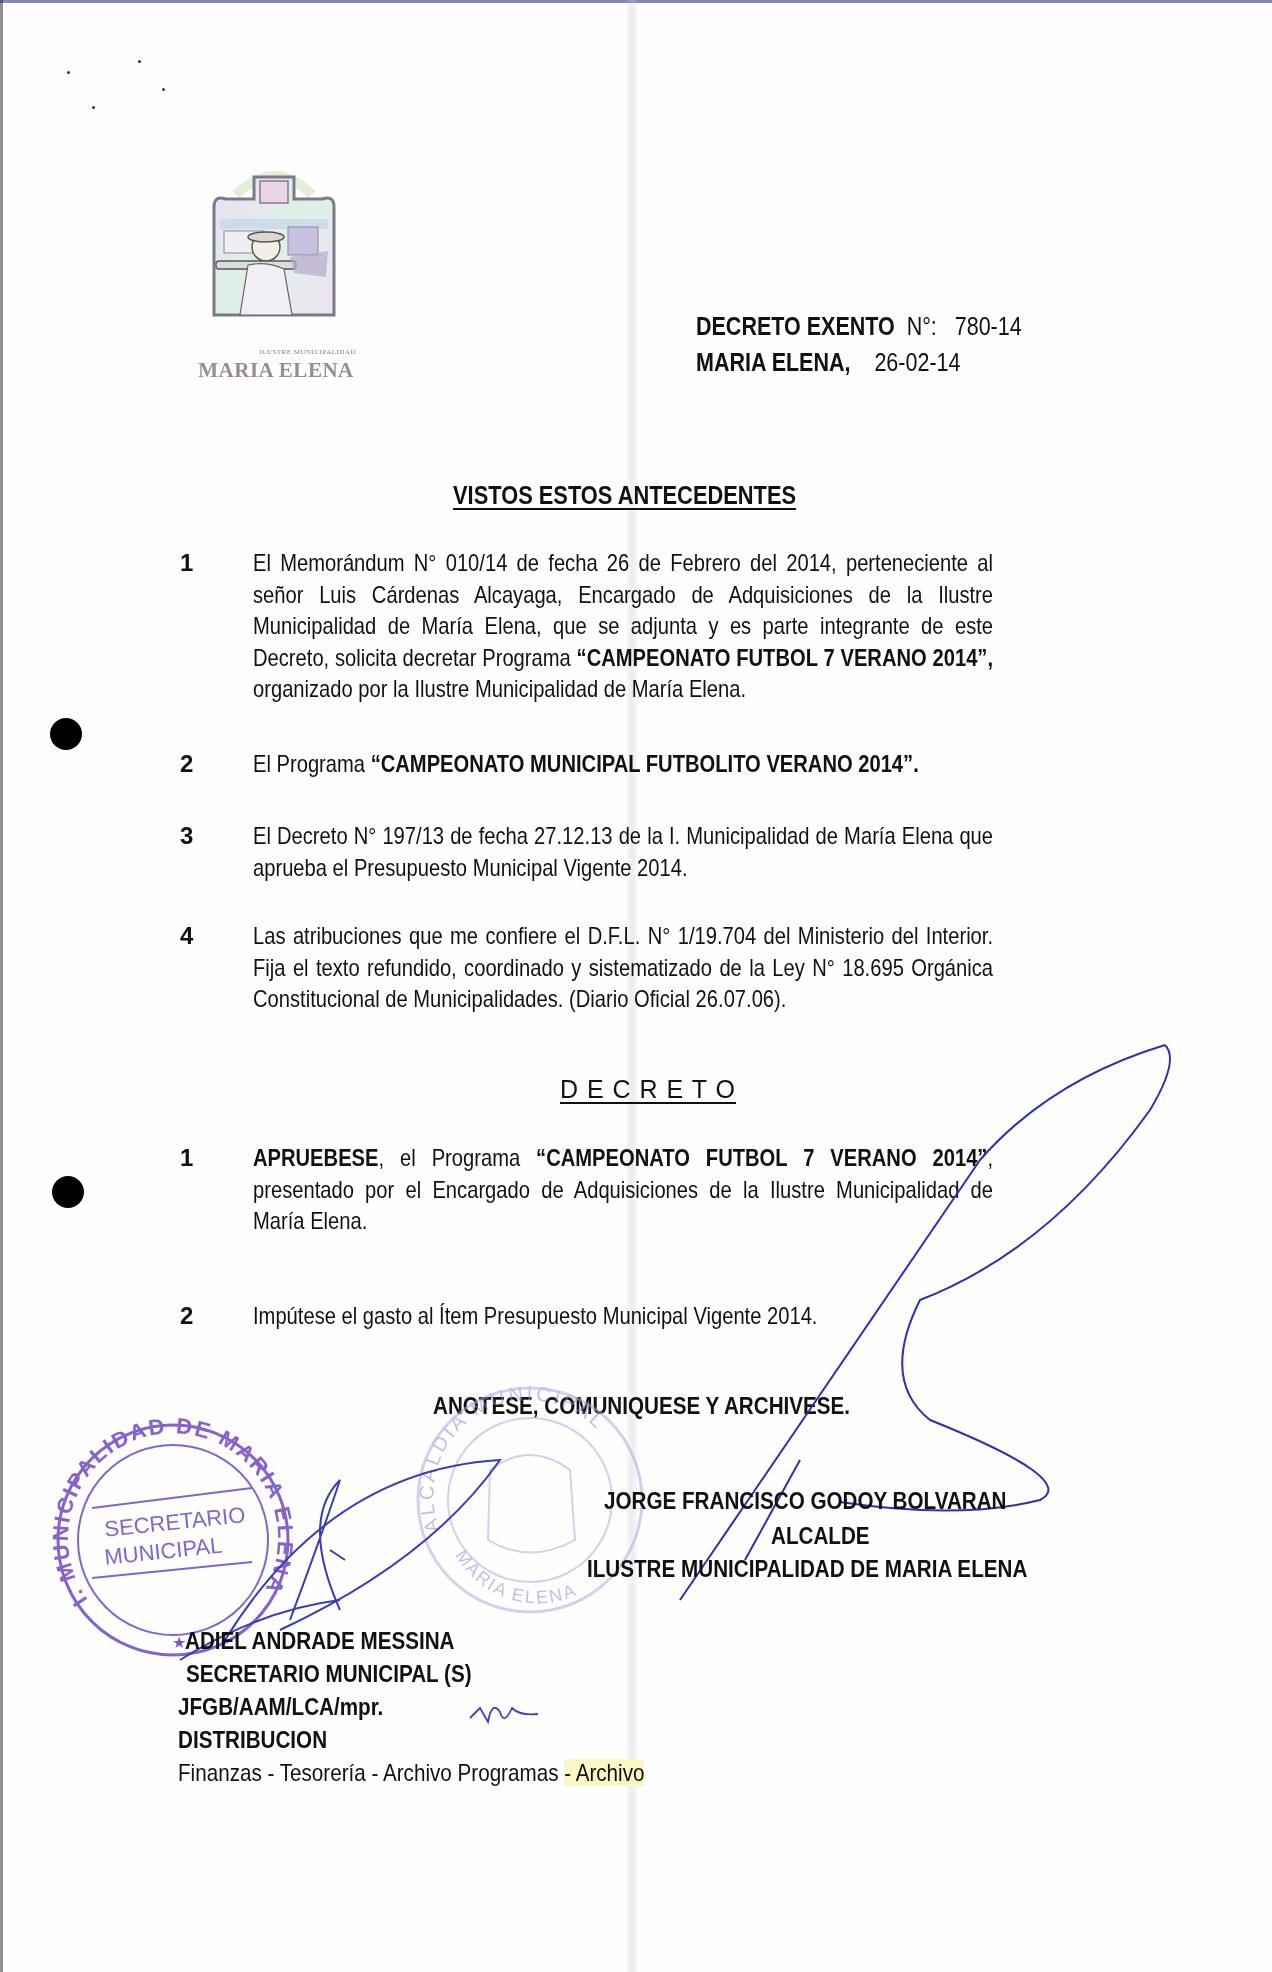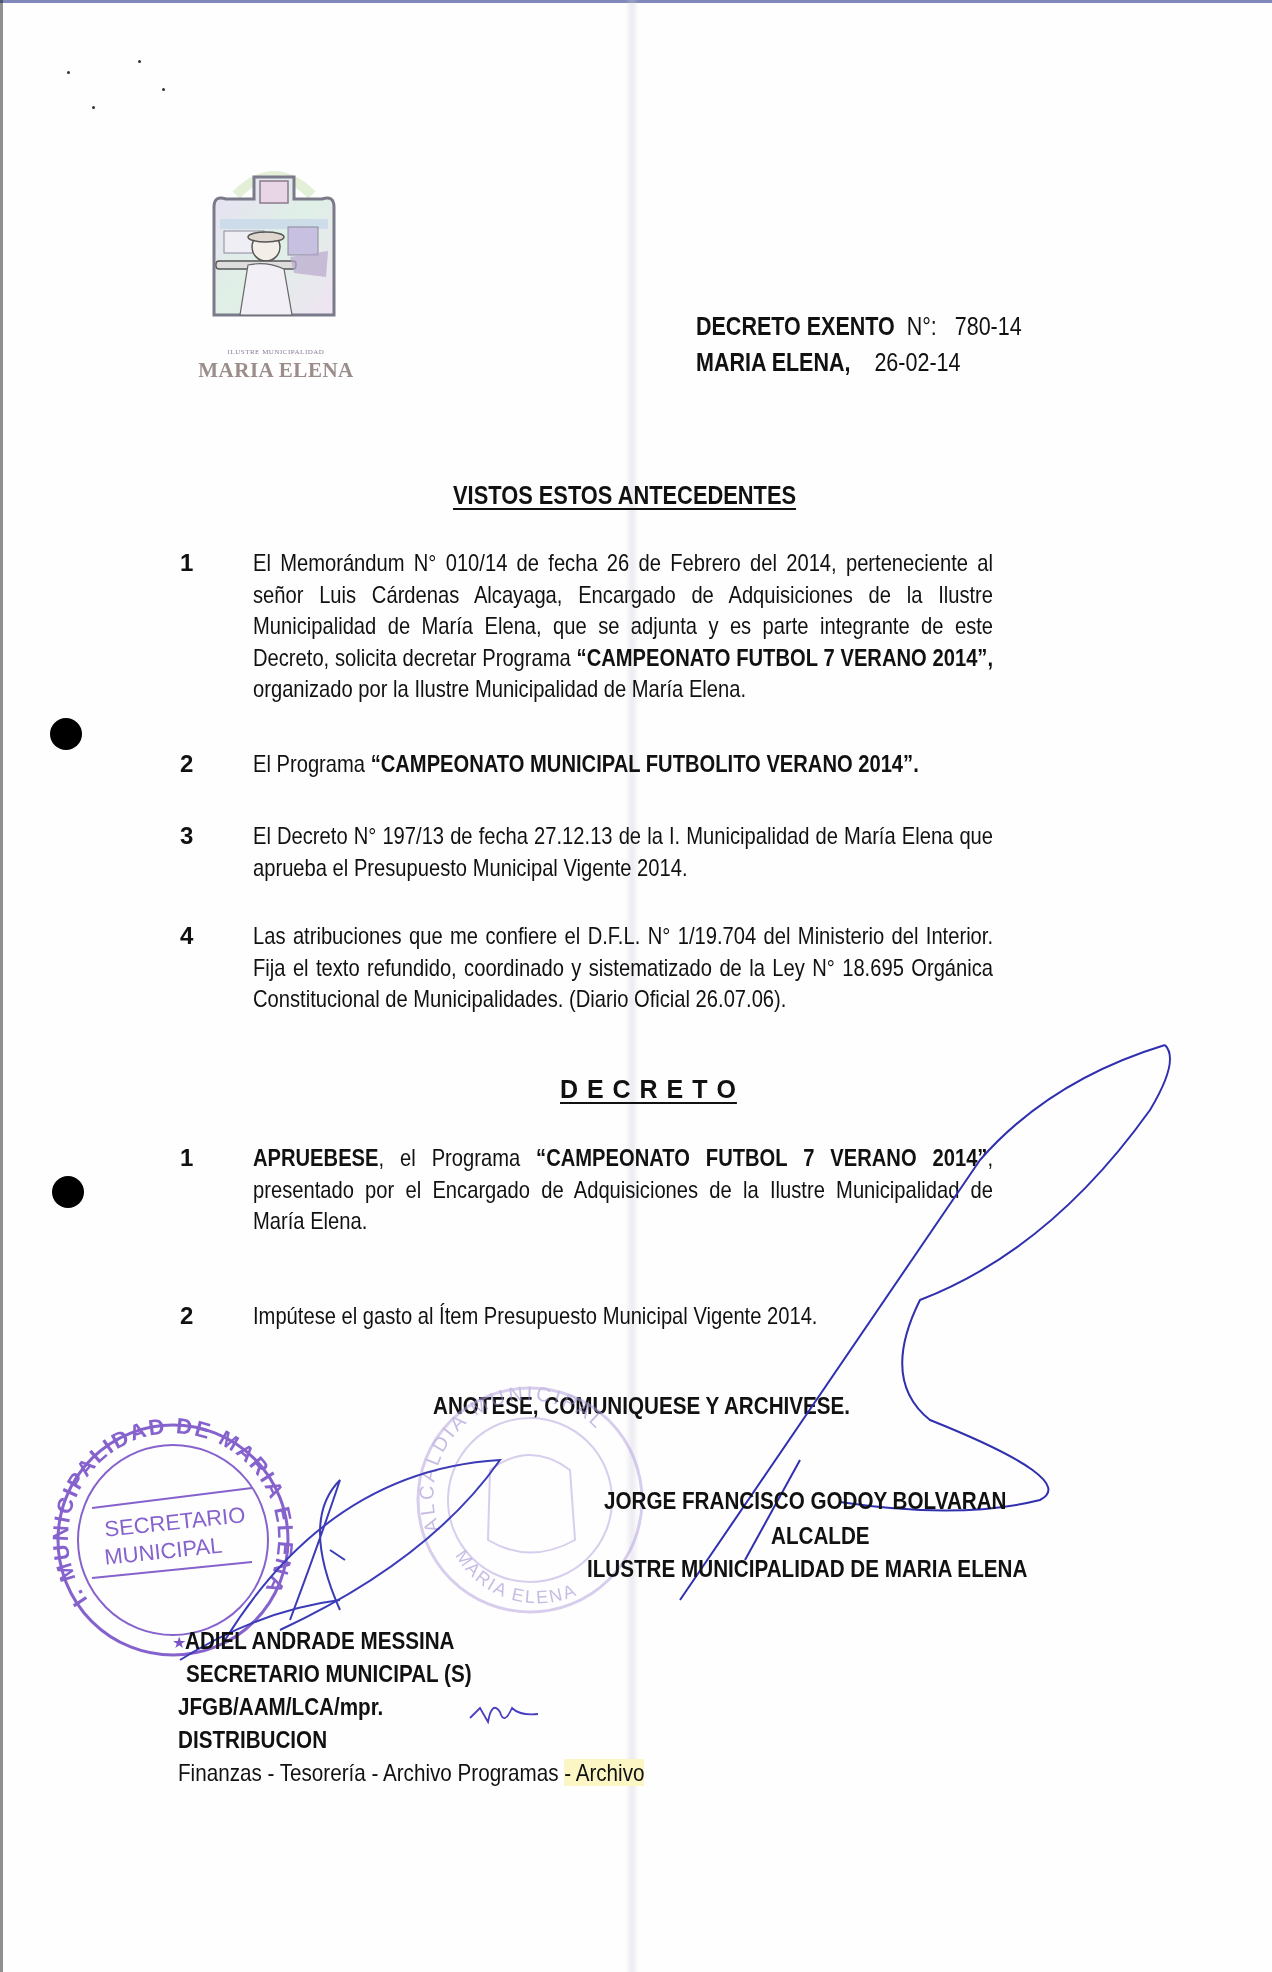--- a/index.html
+++ b/index.html
@@ -10,21 +10,21 @@
   .page { position: absolute; inset: 0; background: #fefefe; }
   .top-edge { position: absolute; left: 0; top: 0; width: 1272px; height: 3px; background: #2b3a8a; opacity: .6; }
   .left-edge { position: absolute; left: 0; top: 0; width: 3px; height: 1972px; background: #222; opacity: .5; }
   .fold { position: absolute; left: 625px; top: 0; width: 14px; height: 1972px;
           background: linear-gradient(90deg, rgba(200,200,215,0) 0%, rgba(200,200,215,.35) 50%, rgba(200,200,215,0) 100%); }
   .speck { position: absolute; width: 3px; height: 3px; border-radius: 50%; background: #333; }
   .punch { position: absolute; width: 32px; height: 32px; border-radius: 50%; background: #000; }
 
   
   .logo { position: absolute; left: 206px; top: 165px; width: 136px; height: 160px; }
-  .logo-small { position: absolute; left: 196px; top: 348px; width: 160px; text-align: center;
+  .logo-small { position: absolute; left: 196px; top: 348px; width: 160px; text-align: right;
                 font-family: "Liberation Serif", serif; font-size: 7px; letter-spacing: .5px; color: #8b7a9a; }
   .logo-big { position: absolute; left: 186px; top: 358px; width: 180px; text-align: center;
               font-family: "Liberation Serif", serif; font-weight: bold; font-size: 21px; color: #9a8d8a; letter-spacing: .5px; }
 
   
   .hdr { position: absolute; left: 696px; font-size: 25px; transform: scaleX(.86); transform-origin: left; white-space: nowrap; }
   .hdr b { font-weight: bold; }
   .hdr .reg { font-weight: normal; }
 
   .narrow { transform: scaleX(.84); transform-origin: left top; }
@@ -101,21 +101,21 @@
   <div class="para" style="top:748px">
     <span>El Programa  </span><b>“CAMPEONATO MUNICIPAL FUTBOLITO VERANO 2014”.</b><span></span>
   </div>
 
   <div class="num" style="top:822px">3</div>
   <div class="para" style="top:820px">El Decreto N° 197/13 de fecha  27.12.13 de la I. Municipalidad de María Elena que aprueba el Presupuesto Municipal Vigente 2014.</div>
 
   <div class="num" style="top:922px">4</div>
   <div class="para" style="top:920px">Las atribuciones que me confiere el D.F.L. N° 1/19.704 del Ministerio del Interior.  Fija el texto refundido, coordinado y sistematizado de la Ley N° 18.695 Orgánica Constitucional de Municipalidades.  (Diario Oficial 26.07.06).</div>
 
-  <div class="section-title" style="left:560px;top:1075px;font-weight:bold;letter-spacing:1px;font-size:25px;">D E C R E T O</div>
+  <div class="section-title" style="left:560px;top:1075px;font-weight:normal;letter-spacing:1px;font-size:25px;">D E C R E T O</div>
 
   <div class="num" style="top:1144px">1</div>
   <div class="para" style="top:1142px">
     <b>APRUEBESE</b><span>,  el Programa  </span><b>“CAMPEONATO FUTBOL 7 VERANO 2014”</b><span>, presentado por el Encargado de Adquisiciones de la Ilustre Municipalidad de María Elena.</span>
   </div>
 
   <div class="num" style="top:1302px">2</div>
   <div class="para" style="top:1300px">Impútese el gasto al Ítem Presupuesto Municipal Vigente 2014.</div>
 
   <div class="sig" style="left:433px;top:1392px">ANOTESE, COMUNIQUESE Y ARCHIVESE.</div>

